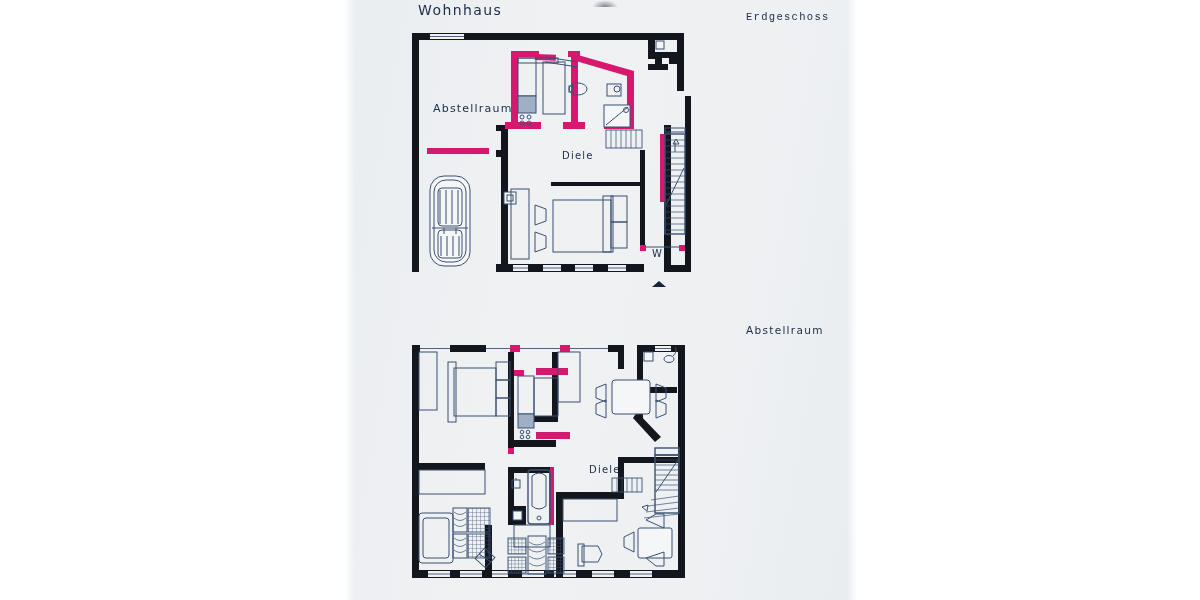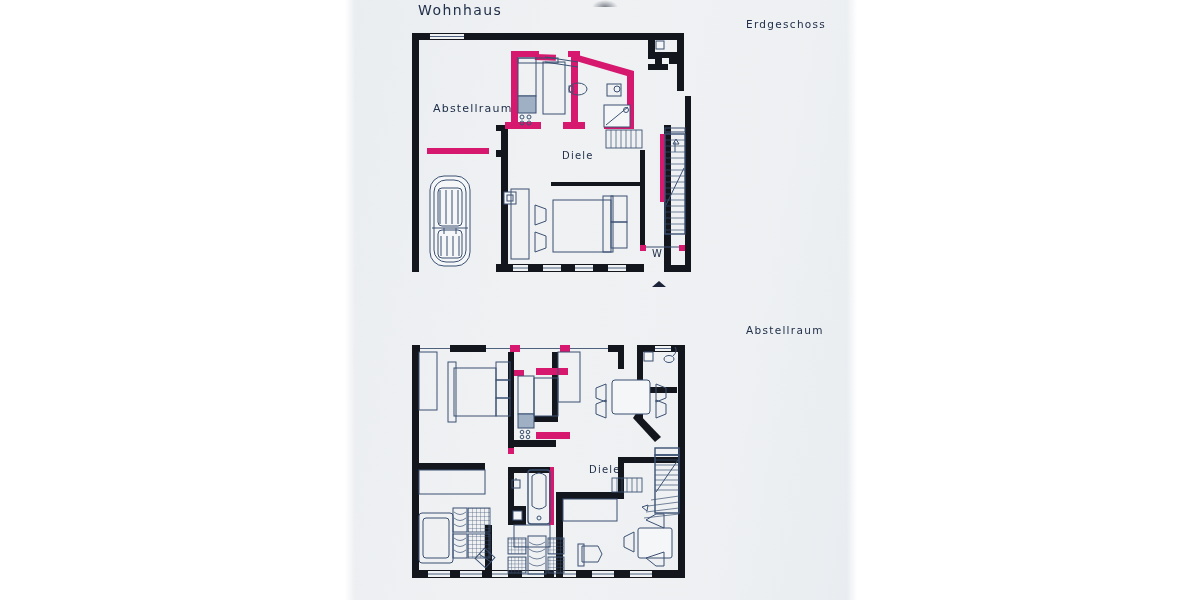--- a/index.html
+++ b/index.html
@@ -36,21 +36,21 @@
   }
   .lbl {
     position: absolute;
     color: #21304a;
     font-family: "DejaVu Sans", sans-serif;
     letter-spacing: 1.1px;
     white-space: nowrap;
     line-height: 1;
   }
   #title-wohnhaus { left: 418px; top: 3px; font-size: 14px; letter-spacing: 1.4px; }
-  #lbl-eg { left: 746px; top: 19px; font-size: 10.5px; letter-spacing: 1.3px; }
+  #lbl-eg { left: 746px; top: 12px; font-size: 10.5px; letter-spacing: 1.3px; font-family: Liberation Mono, monospace; }
   #lbl-og { left: 746px; top: 325px; font-size: 10.5px; letter-spacing: 1.3px; }
   #lbl-abstellraum { left: 433px; top: 95px; font-size: 11px; letter-spacing: 1.2px; margin-top: 8px; }
   #lbl-diele-eg { left: 562px; top: 151px; font-size: 10px; letter-spacing: 1.2px; }
   #lbl-wf { left: 652px; top: 249px; font-size: 10px; letter-spacing: 1.2px; }
   #lbl-diele-og { left: 589px; top: 465px; font-size: 10px; letter-spacing: 1.2px; }
 
   svg.plan { position: absolute; left: 0; top: 0; overflow: visible; }
   
   .wall   { fill: #14161e; }
   .wallpk { fill: #d6186e; }

